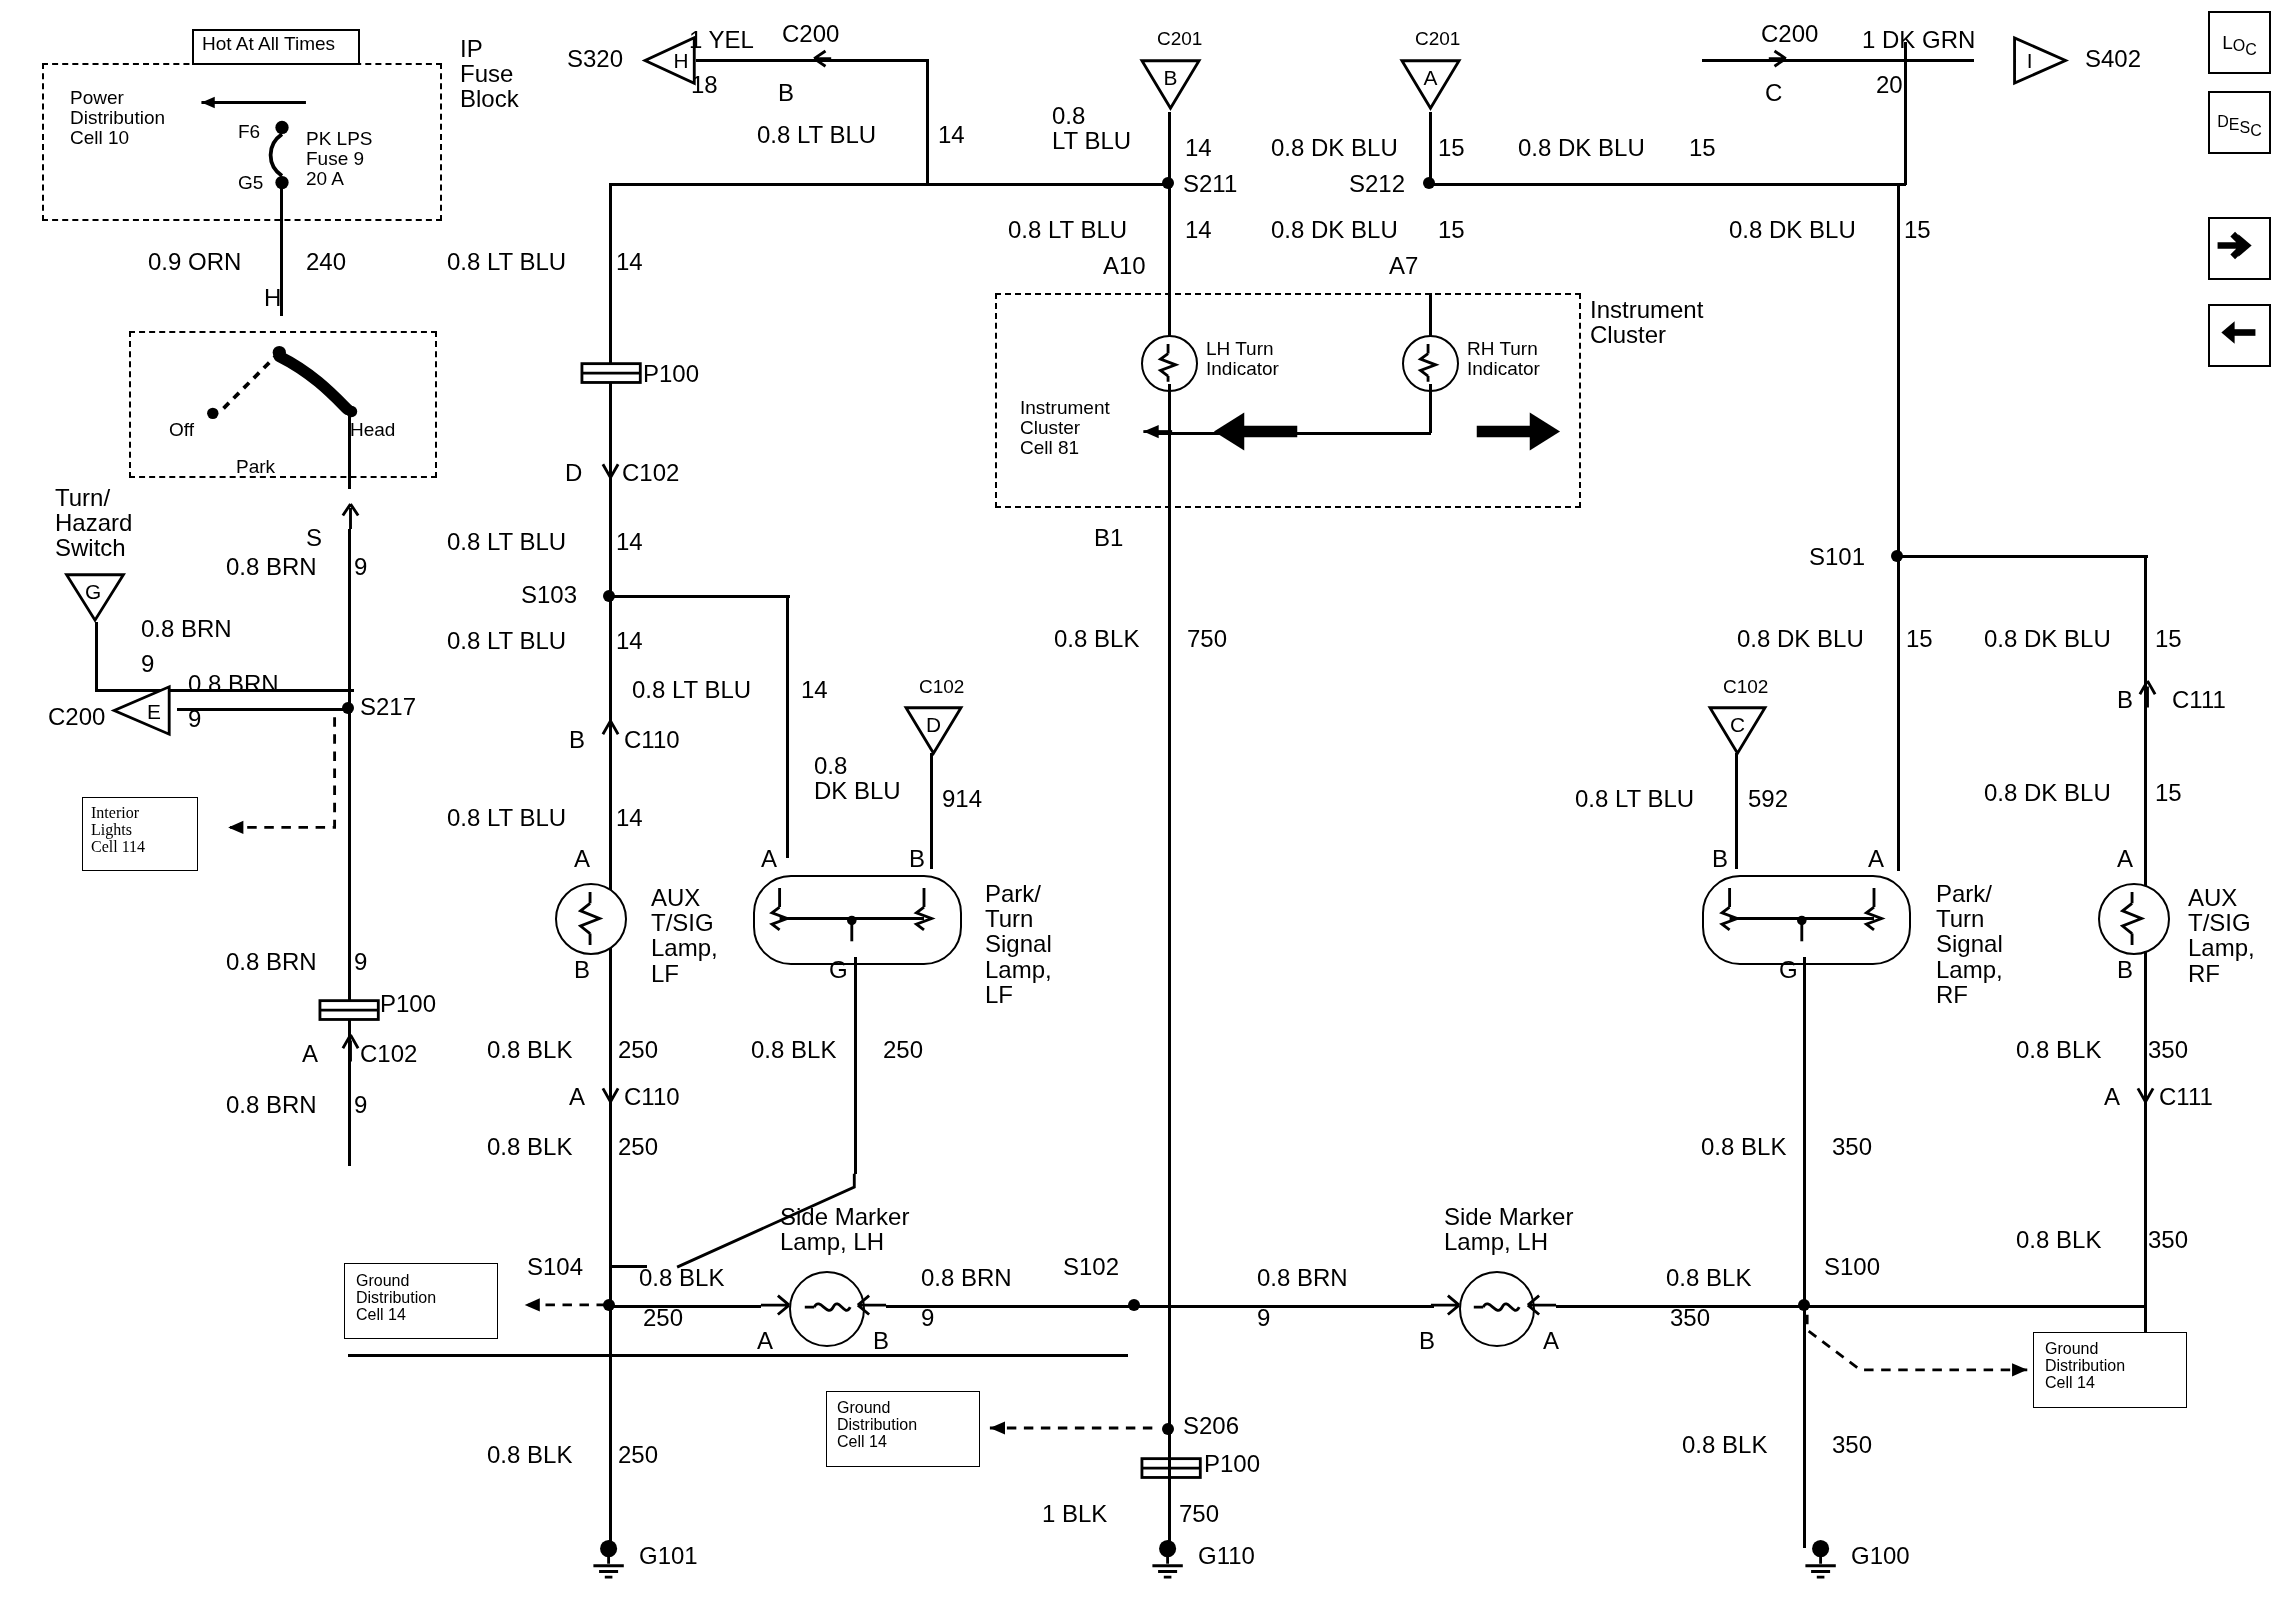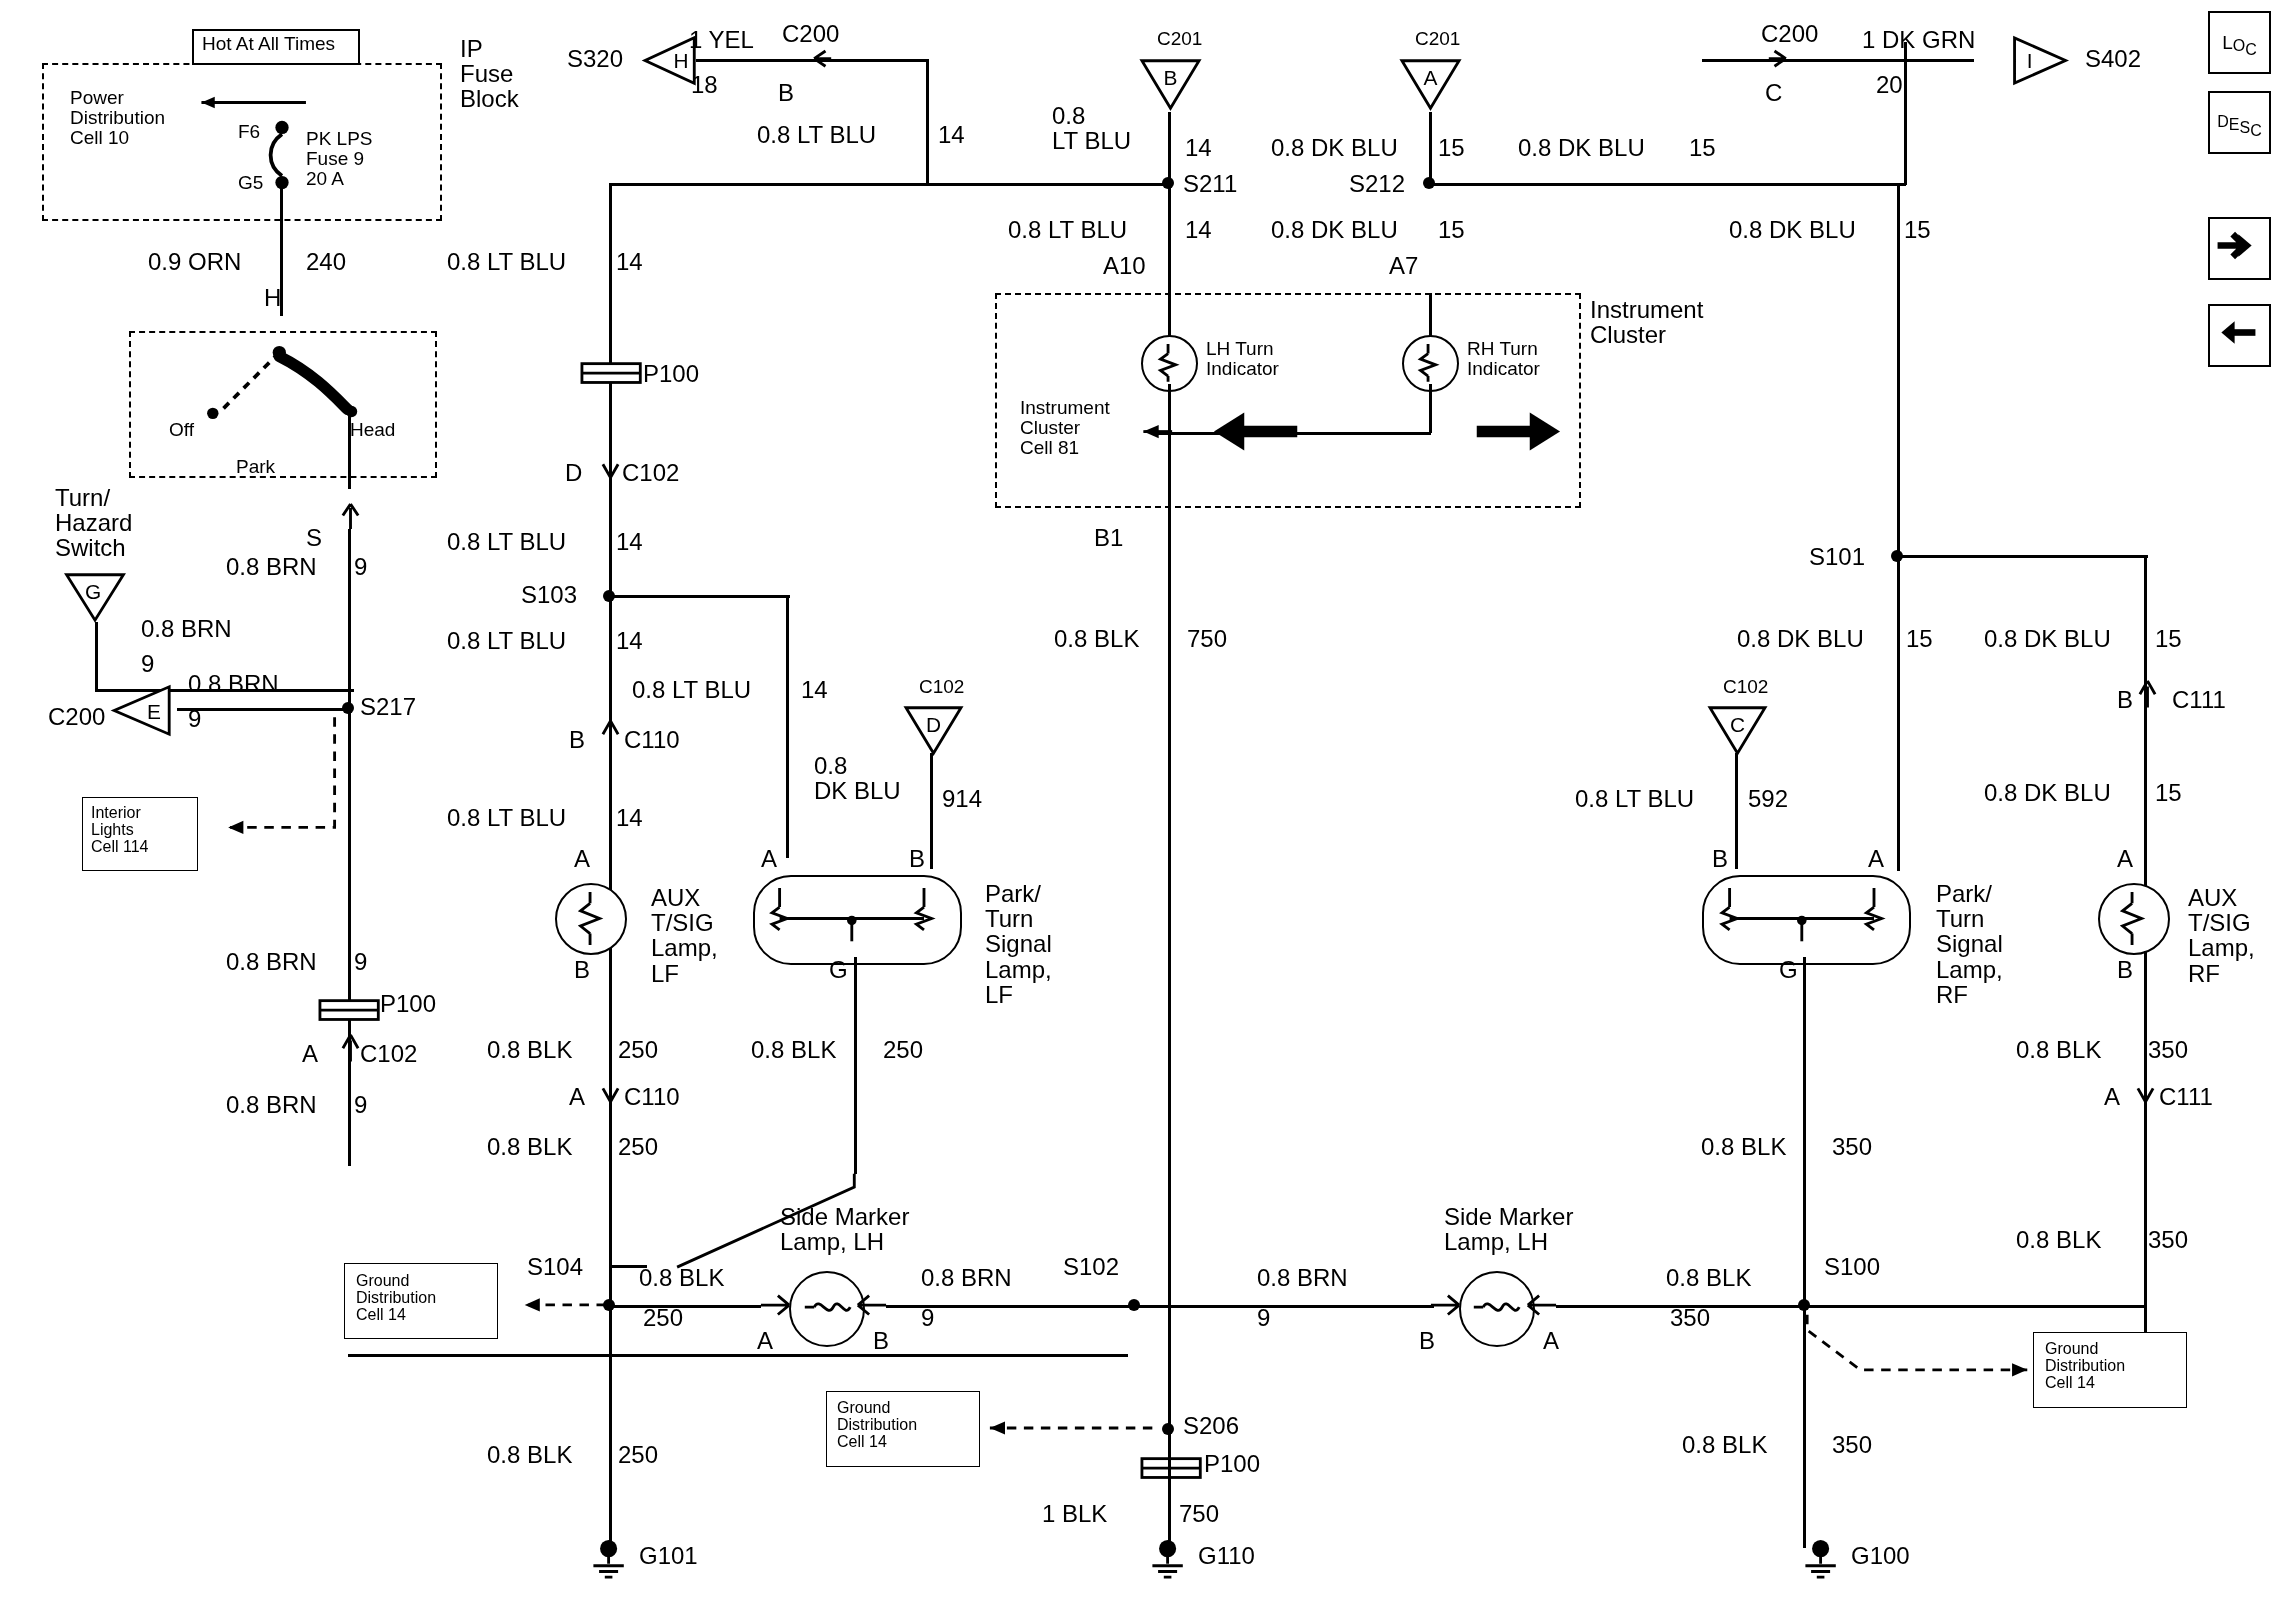--- a/index.html
+++ b/index.html
@@ -126,21 +126,21 @@
   </svg>
   <div class="lbl" style="left:48px;top:704px;">C200</div>
   <div class="wire h" style="left:177px;top:708px;width:171px;"></div>
   <div class="lbl" style="left:188px;top:671px;">0.8 BRN</div>
   <div class="lbl" style="left:188px;top:706px;">9</div>
 
   <div class="dot" style="left:342px;top:702px;"></div>
   <div class="lbl" style="left:360px;top:694px;">S217</div>
 
   <div class="boxthin" style="left:82px;top:797px;width:114px;height:72px;"></div>
-  <div class="lbl xs" style="left:91px;top:805px;">Interior
+  <div class="lbl xs" style="left:91px;top:805px;font-family:Liberation Serif, serif;">Interior
 Lights
 Cell 114</div>
   <div class="dashthin" style="left:196px;top:715px;width:0px;height:0px;border:0;"></div>
   <svg style="position:absolute;left:194px;top:715px;" width="152" height="126" viewBox="0 0 160 132">
     <path d="M148 2 L148 118 L36 118" stroke="#000" stroke-width="3" fill="none" stroke-dasharray="10 8"></path>
     <path d="M36 118 L52 111 L52 125 Z" fill="#000"></path>
   </svg>
 
   <div class="wire v" style="left:348px;top:529px;height:637px;"></div>
   <div class="lbl" style="left:226px;top:949px;">0.8 BRN</div>

